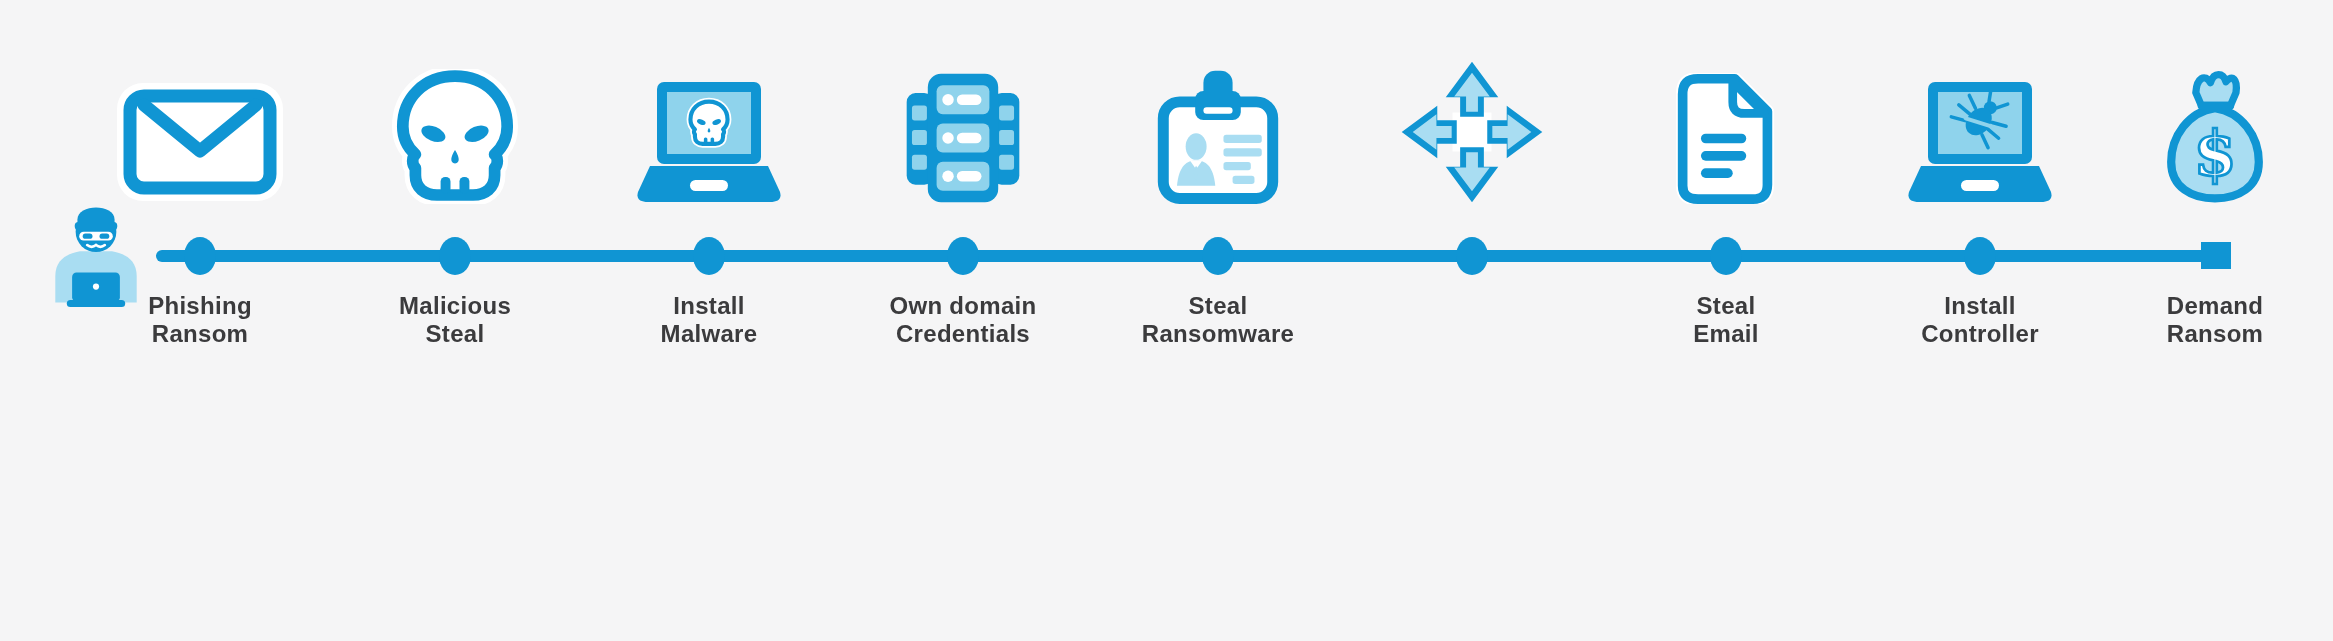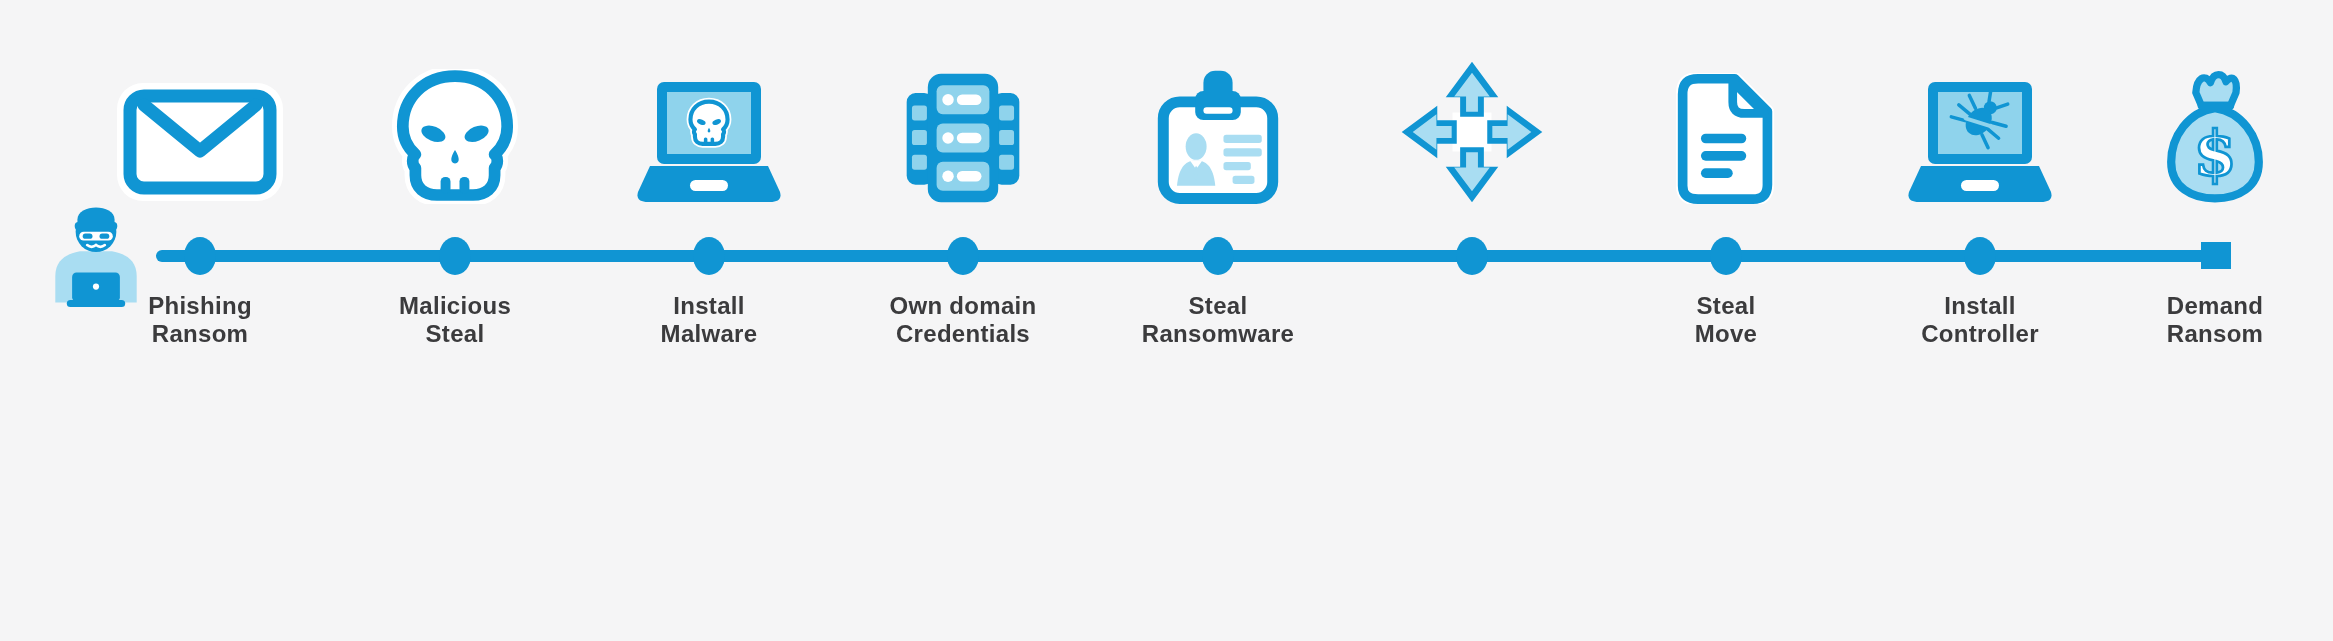--- a/index.html
+++ b/index.html
@@ -194,21 +194,21 @@
       <path class="fw sw" stroke-width="14" stroke-linejoin="round" d="M26 6 L64 6 L98 40 L98 116 C98 127 92 131 83 131 L26 131 C15 131 10 126 10 117 L10 22 C10 11 15 6 26 6 Z"></path>
       <path class="fw sb" stroke-width="10" stroke-linejoin="round" d="M26 6 L64 6 L98 40 L98 116 C98 127 92 131 83 131 L26 131 C15 131 10 126 10 117 L10 22 C10 11 15 6 26 6 Z"></path>
       <path class="fw sb" stroke-width="9" stroke-linejoin="round" d="M62 9 L95 42 L74 42 C66 42 62 38 62 30 Z"></path>
       <rect class="fb" x="29" y="63" width="47" height="10" rx="5"></rect>
       <rect class="fb" x="29" y="81" width="47" height="10" rx="5"></rect>
       <rect class="fb" x="29" y="99" width="33" height="10" rx="5"></rect>
     </svg>
     <div class="dot"></div>
     <div class="label">
       <span>Steal</span>
-      <span>Move</span>
+      <span>Email</span>
     </div>
   </div>
 
   <div class="stage" style="left:1980px">
     <svg class="icon" width="170" height="126" viewBox="0 0 170 126">
       <rect class="fb" x="33" y="4" width="104" height="82" rx="7"></rect>
       <rect class="fl" x="43" y="14" width="84" height="62"></rect>
       <g transform="rotate(40 85 42)">
         <path class="fn sb" stroke-width="3.5" stroke-linecap="round" d="M80 22 L74 12 M90 22 L96 12"></path>
         <circle class="fb" cx="85" cy="26" r="6.5"></circle>

